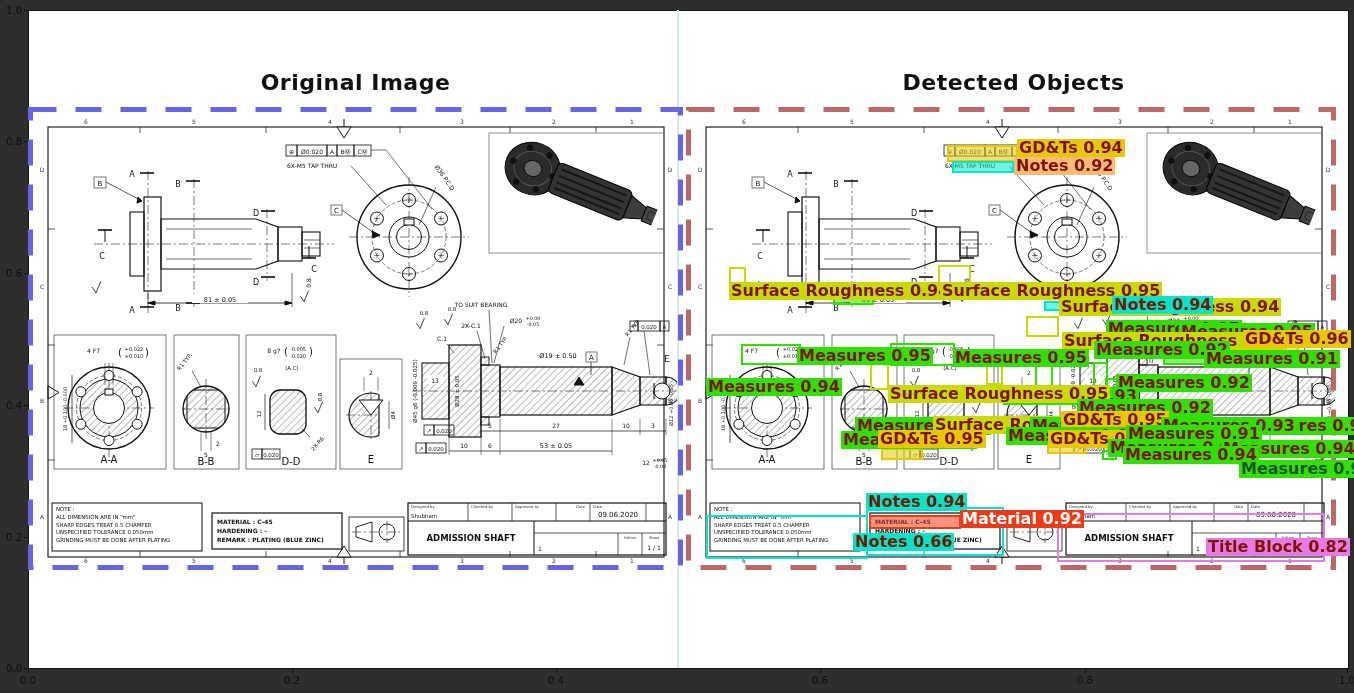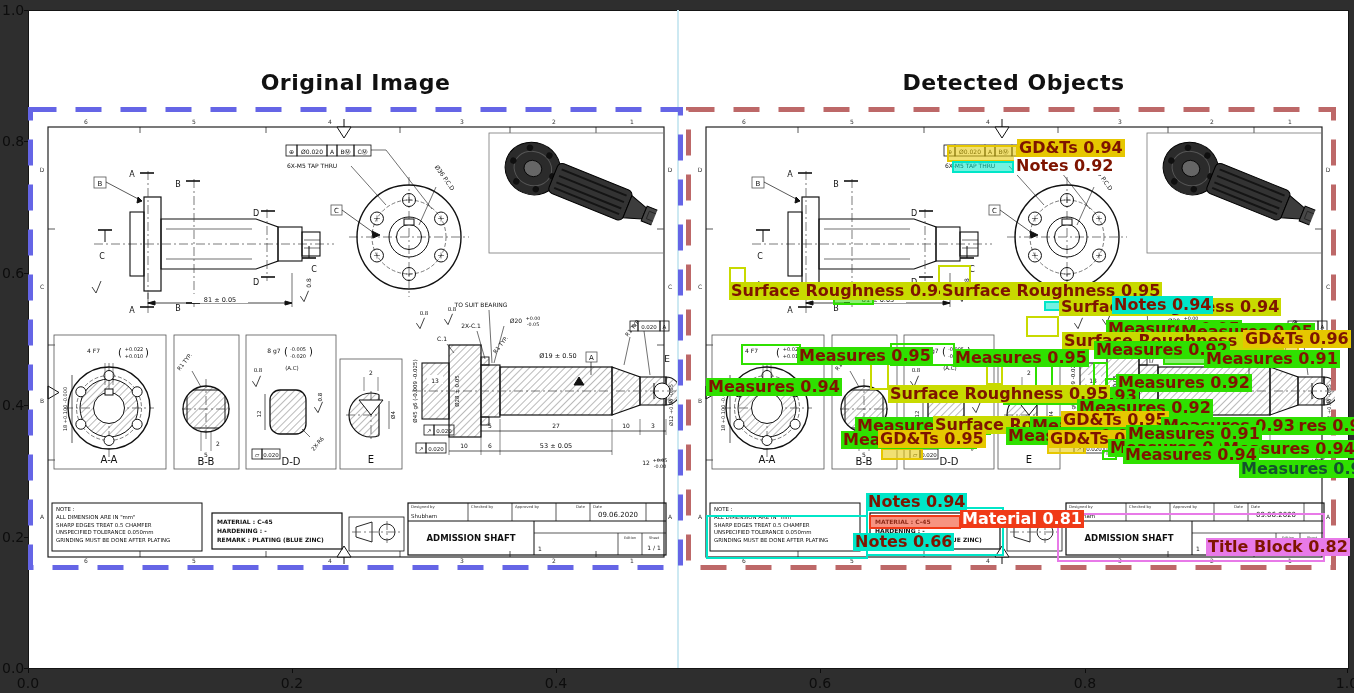--- a/index.html
+++ b/index.html
@@ -5,21 +5,21 @@
   html,body{margin:0;padding:0;}
   body{font-family:"DejaVu Sans",sans-serif;background:#2e2e2e;}
   #figure{position:relative;width:1354px;height:693px;overflow:hidden;background:#2e2e2e;}
   #plot-area{position:absolute;left:28px;top:10px;width:1319px;height:657px;background:#fff;border:1.5px solid #151515;}
   .panel-title{position:absolute;top:70px;text-align:center;font-size:22px;font-weight:bold;color:#111;letter-spacing:.5px;}
   #title-left{left:33px;width:645px;}
   #title-right{left:691px;width:645px;}
   .dwg{position:absolute;top:113px;width:643px;height:451px;}
   #dwg-left-wrap{left:34px;}
   #dwg-right-wrap{left:692px;}
-  .tick-label{position:absolute;color:#0d0d0d;font-size:14px;}
+  .tick-label{position:absolute;color:#0d0d0d;font-size:10px;}
   .ytl{transform:translateY(-50%);text-align:right;width:20px;left:2px;}
   .xtl{transform:translateX(-50%);top:675px;}
   .tickmark{position:absolute;background:#0d0d0d;}
   #borders-svg{position:absolute;left:0;top:0;pointer-events:none;}
   #detections{position:absolute;left:0;top:0;width:1354px;height:693px;pointer-events:none;}
   .det-box{position:absolute;box-sizing:border-box;}
   .det-label{position:absolute;white-space:nowrap;font-size:16px;font-weight:bold;line-height:18px;height:18px;padding:0 2px;font-family:"DejaVu Sans",sans-serif;}
   svg text{font-family:"DejaVu Sans",sans-serif;}
 </style>
 </head>
@@ -769,21 +769,21 @@
       <div class="det-box" style="left: 1035px; top: 362px; width: 18px; height: 34px; border: 2px solid rgb(47, 224, 0); background: transparent;"></div>
       <div class="det-box" style="left: 1093px; top: 362px; width: 15px; height: 30px; border: 2px solid rgb(47, 224, 0); background: transparent;"></div>
       <div class="det-box" style="left: 881px; top: 448px; width: 42px; height: 12px; border: 2px solid rgb(230, 199, 0); background: rgba(230, 199, 0, 0.55);"></div>
       <div class="det-box" style="left: 1047px; top: 443px; width: 39px; height: 11px; border: 2px solid rgb(230, 199, 0); background: rgba(230, 199, 0, 0.55);"></div>
       <div class="det-box" style="left: 1102px; top: 450px; width: 15px; height: 10px; border: 2px solid rgb(47, 224, 0); background: transparent;"></div>
       <div class="det-box" style="left: 706px; top: 515px; width: 162px; height: 44px; border: 2px solid rgb(0, 230, 200); background: transparent;"></div>
       <div class="det-box" style="left: 866px; top: 507px; width: 138px; height: 49px; border: 2px solid rgb(0, 230, 200); background: transparent;"></div>
       <div class="det-box" style="left: 869px; top: 515px; width: 92px; height: 14px; border: 2px solid rgb(240, 58, 23); background: rgba(240, 58, 23, 0.55);"></div>
       <div class="det-box" style="left: 1057px; top: 513px; width: 268px; height: 49px; border: 2px solid rgb(232, 122, 232); background: transparent;"></div>
       <div class="det-label" style="left: 1017px; top: 139px; background: rgb(230, 199, 0); color: rgb(126, 20, 0);">GD&amp;Ts 0.94</div>
-      <div class="det-label" style="left: 1014px; top: 157px; background: #ffffff; color: rgb(126, 20, 0);">Notes 0.92</div>
+      <div class="det-label" style="left: 1014px; top: 157px; background: #fdba74; color: rgb(126, 20, 0);">Notes 0.92</div>
       <div class="det-label" style="left: 729px; top: 282px; background: rgb(200, 218, 0); color: rgb(126, 20, 0);">Surface Roughness 0.94</div>
       <div class="det-label" style="left: 940px; top: 282px; background: rgb(200, 218, 0); color: rgb(126, 20, 0);">Surface Roughness 0.95</div>
       <div class="det-label" style="left: 1059px; top: 298px; background: rgb(200, 218, 0); color: rgb(126, 20, 0);">Surface Roughness 0.94</div>
       <div class="det-label" style="left: 1112px; top: 296px; background: rgb(0, 230, 200); color: rgb(126, 20, 0);">Notes 0.94</div>
       <div class="det-label" style="left: 1106px; top: 320px; background: rgb(47, 224, 0); color: rgb(126, 20, 0);">Measures 0.95</div>
       <div class="det-label" style="left: 1179px; top: 323px; background: rgb(47, 224, 0); color: rgb(126, 20, 0);">Measures 0.95</div>
       <div class="det-label" style="left: 1062px; top: 332px; background: rgb(200, 218, 0); color: rgb(126, 20, 0);">Surface Roughness 0.97</div>
       <div class="det-label" style="left: 1243px; top: 330px; background: rgb(230, 199, 0); color: rgb(126, 20, 0);">GD&amp;Ts 0.96</div>
       <div class="det-label" style="left: 1094px; top: 341px; background: rgb(47, 224, 0); color: rgb(126, 20, 0);">Measures 0.92</div>
       <div class="det-label" style="left: 797px; top: 347px; background: rgb(47, 224, 0); color: rgb(126, 20, 0);">Measures 0.95</div>
@@ -803,21 +803,21 @@
       <div class="det-label" style="left: 841px; top: 431px; background: rgb(47, 224, 0); color: rgb(126, 20, 0);">Measures 0.95</div>
       <div class="det-label" style="left: 878px; top: 430px; background: rgb(230, 199, 0); color: rgb(126, 20, 0);">GD&amp;Ts 0.95</div>
       <div class="det-label" style="left: 1006px; top: 427px; background: rgb(47, 224, 0); color: rgb(126, 20, 0);">Measures 0.94</div>
       <div class="det-label" style="left: 1048px; top: 430px; background: rgb(230, 199, 0); color: rgb(126, 20, 0);">GD&amp;Ts 0.94</div>
       <div class="det-label" style="left: 1126px; top: 425px; background: rgb(47, 224, 0); color: rgb(126, 20, 0);">Measures 0.91</div>
       <div class="det-label" style="left: 1108px; top: 439px; background: rgb(47, 224, 0); color: rgb(126, 20, 0);">Measures 0.94</div>
       <div class="det-label" style="left: 1221px; top: 440px; background: rgb(47, 224, 0); color: rgb(126, 20, 0);">Measures 0.94</div>
       <div class="det-label" style="left: 1123px; top: 446px; background: rgb(47, 224, 0); color: rgb(126, 20, 0);">Measures 0.94</div>
       <div class="det-label" style="left: 1215px; top: 460px; background: rgb(47, 224, 0); color: #14532d; margin-left: 24px;">Measures 0.96</div>
       <div class="det-label" style="left: 866px; top: 493px; background: rgb(0, 230, 200); color: rgb(126, 20, 0);">Notes 0.94</div>
-      <div class="det-label" style="left: 960px; top: 510px; background: rgb(240, 58, 23); color: rgb(255, 255, 255);">Material 0.81</div>
+      <div class="det-label" style="left: 960px; top: 510px; background: rgb(240, 58, 23); color: rgb(255, 255, 255);">Material 0.92</div>
       <div class="det-label" style="left: 853px; top: 533px; background: rgb(0, 230, 200); color: rgb(126, 20, 0);">Notes 0.66</div>
       <div class="det-label" style="left: 1206px; top: 538px; background: rgb(232, 122, 232); color: rgb(126, 20, 0);">Title Block 0.82</div>
     </div>
   <div id="ticks">
       <div class="tick-label ytl" style="top: 10px;">1.0</div>
       <div class="tickmark" style="left: 24px; top: 10px; width: 4px; height: 1px;"></div>
       <div class="tick-label ytl" style="top: 141px;">0.8</div>
       <div class="tickmark" style="left: 24px; top: 141px; width: 4px; height: 1px;"></div>
       <div class="tick-label ytl" style="top: 273px;">0.6</div>
       <div class="tickmark" style="left: 24px; top: 273px; width: 4px; height: 1px;"></div>

